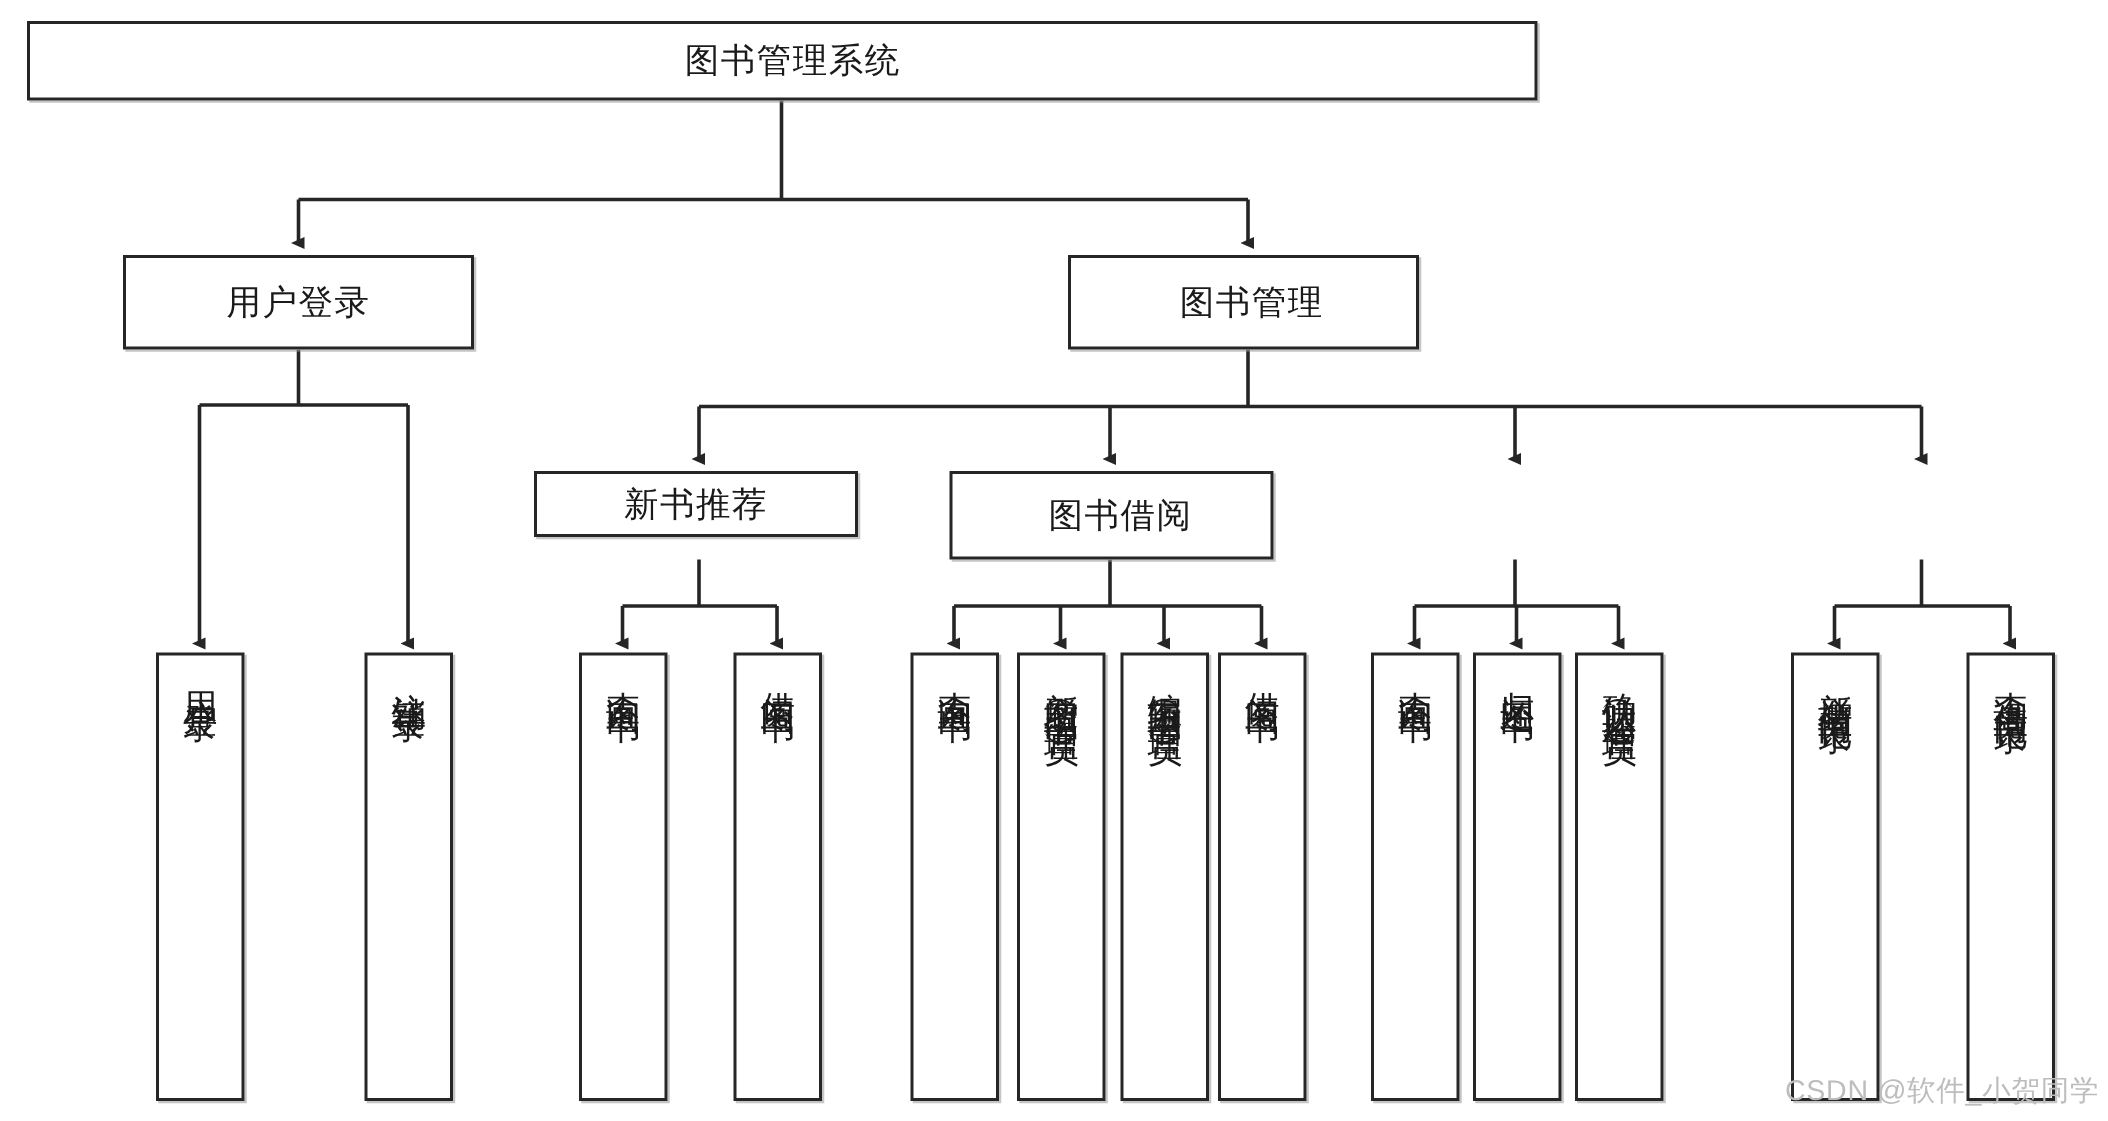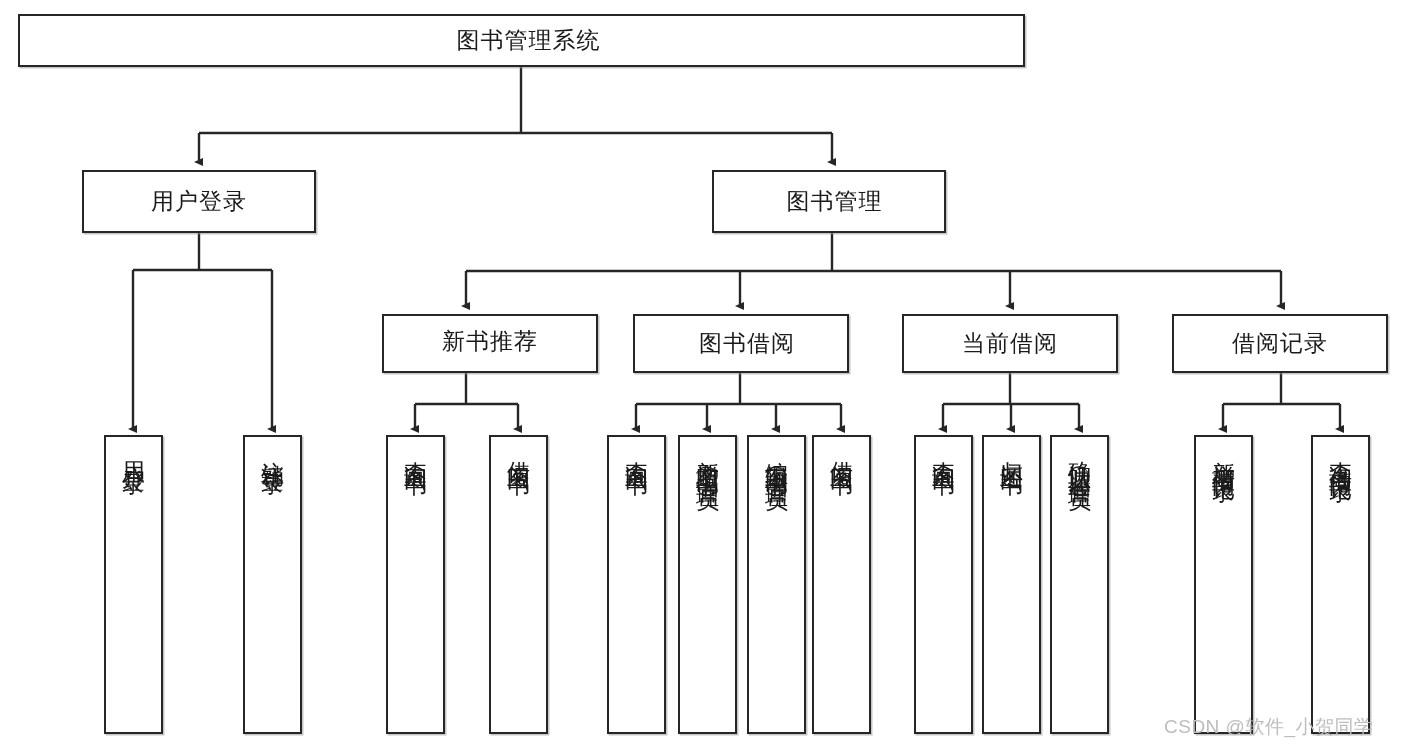--- a/index.html
+++ b/index.html
@@ -121,31 +121,25 @@
     <span class="label">图书管理系统</span>
   </div>
 
   <div class="node" style="left:82px; top:170px; width:234px; height:63px;">
     <span class="label">用户登录</span>
   </div>
   <div class="node" style="left:712px; top:170px; width:234px; height:63px;padding-left:11px;">
     <span class="label">图书管理</span>
   </div>
 
-  <div class="node" style="left:382px; top:314px; width:216px; height:59px;font-family:Liberation Mono, monospace;">
+  <div class="node" style="left:356px; top:314px; width:216px; height:44px;">
     <span class="label">新书推荐</span>
   </div>
   <div class="node" style="left:633px; top:314px; width:216px; height:59px;padding-left:12px;">
     <span class="label">图书借阅</span>
-  </div>
-  <div class="node" style="left:902px; top:314px; width:216px; height:59px;">
-    <span class="label">当前借阅</span>
-  </div>
-  <div class="node" style="left:1172px; top:314px; width:216px; height:59px;">
-    <span class="label">借阅记录</span>
   </div>
 
   <div class="node vertical" style="left:104px; top:435px; width:59px; height:299px;">
     <span class="label">用户登录</span>
   </div>
   <div class="node vertical" style="left:243px; top:435px; width:59px; height:299px;">
     <span class="label">注销登录</span>
   </div>
 
   <div class="node vertical" style="left:386px; top:435px; width:59px; height:299px;">
@@ -178,15 +172,15 @@
     <span class="label">确认归还（管理员）</span>
   </div>
 
   <div class="node vertical" style="left:1194px; top:435px; width:59px; height:299px;">
     <span class="label">新增借阅记录</span>
   </div>
   <div class="node vertical" style="left:1311px; top:435px; width:59px; height:299px;">
     <span class="label">查询借阅记录</span>
   </div>
 
-  <div class="watermark" style="left:1164px; top:714px;">CSDN @软件_小贺同学</div>
+  <div class="watermark" style="left:1190px; top:714px;">CSDN @软件_小贺同学</div>
 
 </div>
 
 </body></html>

